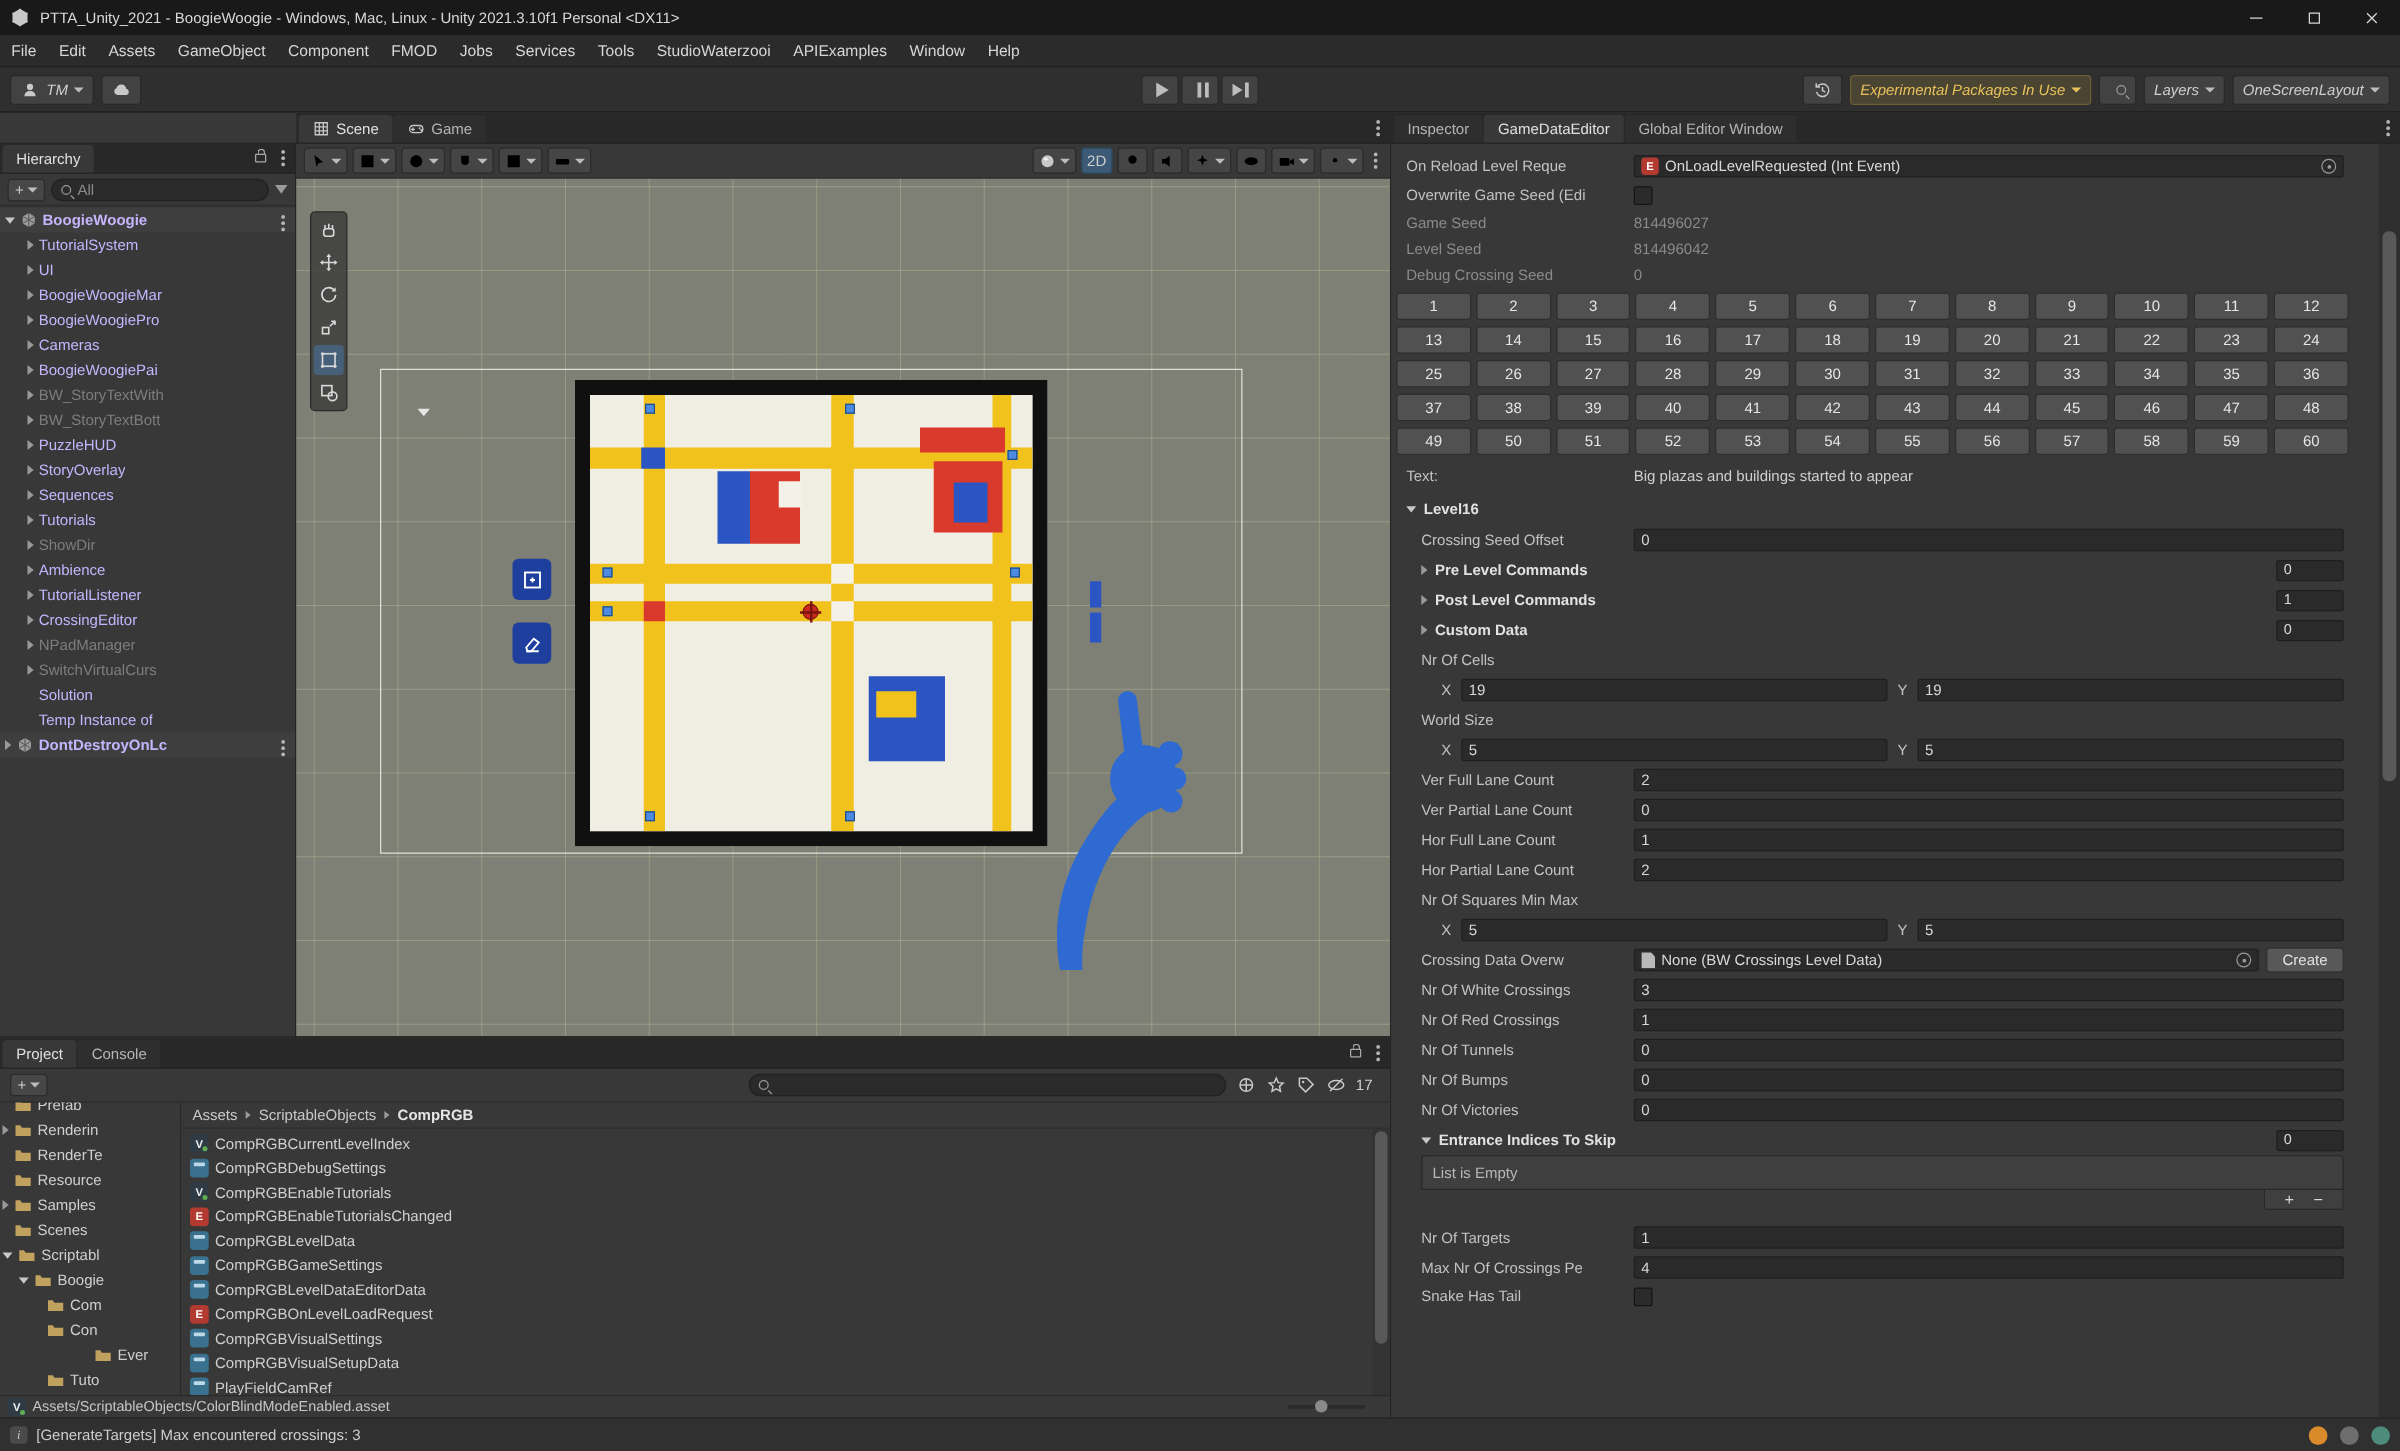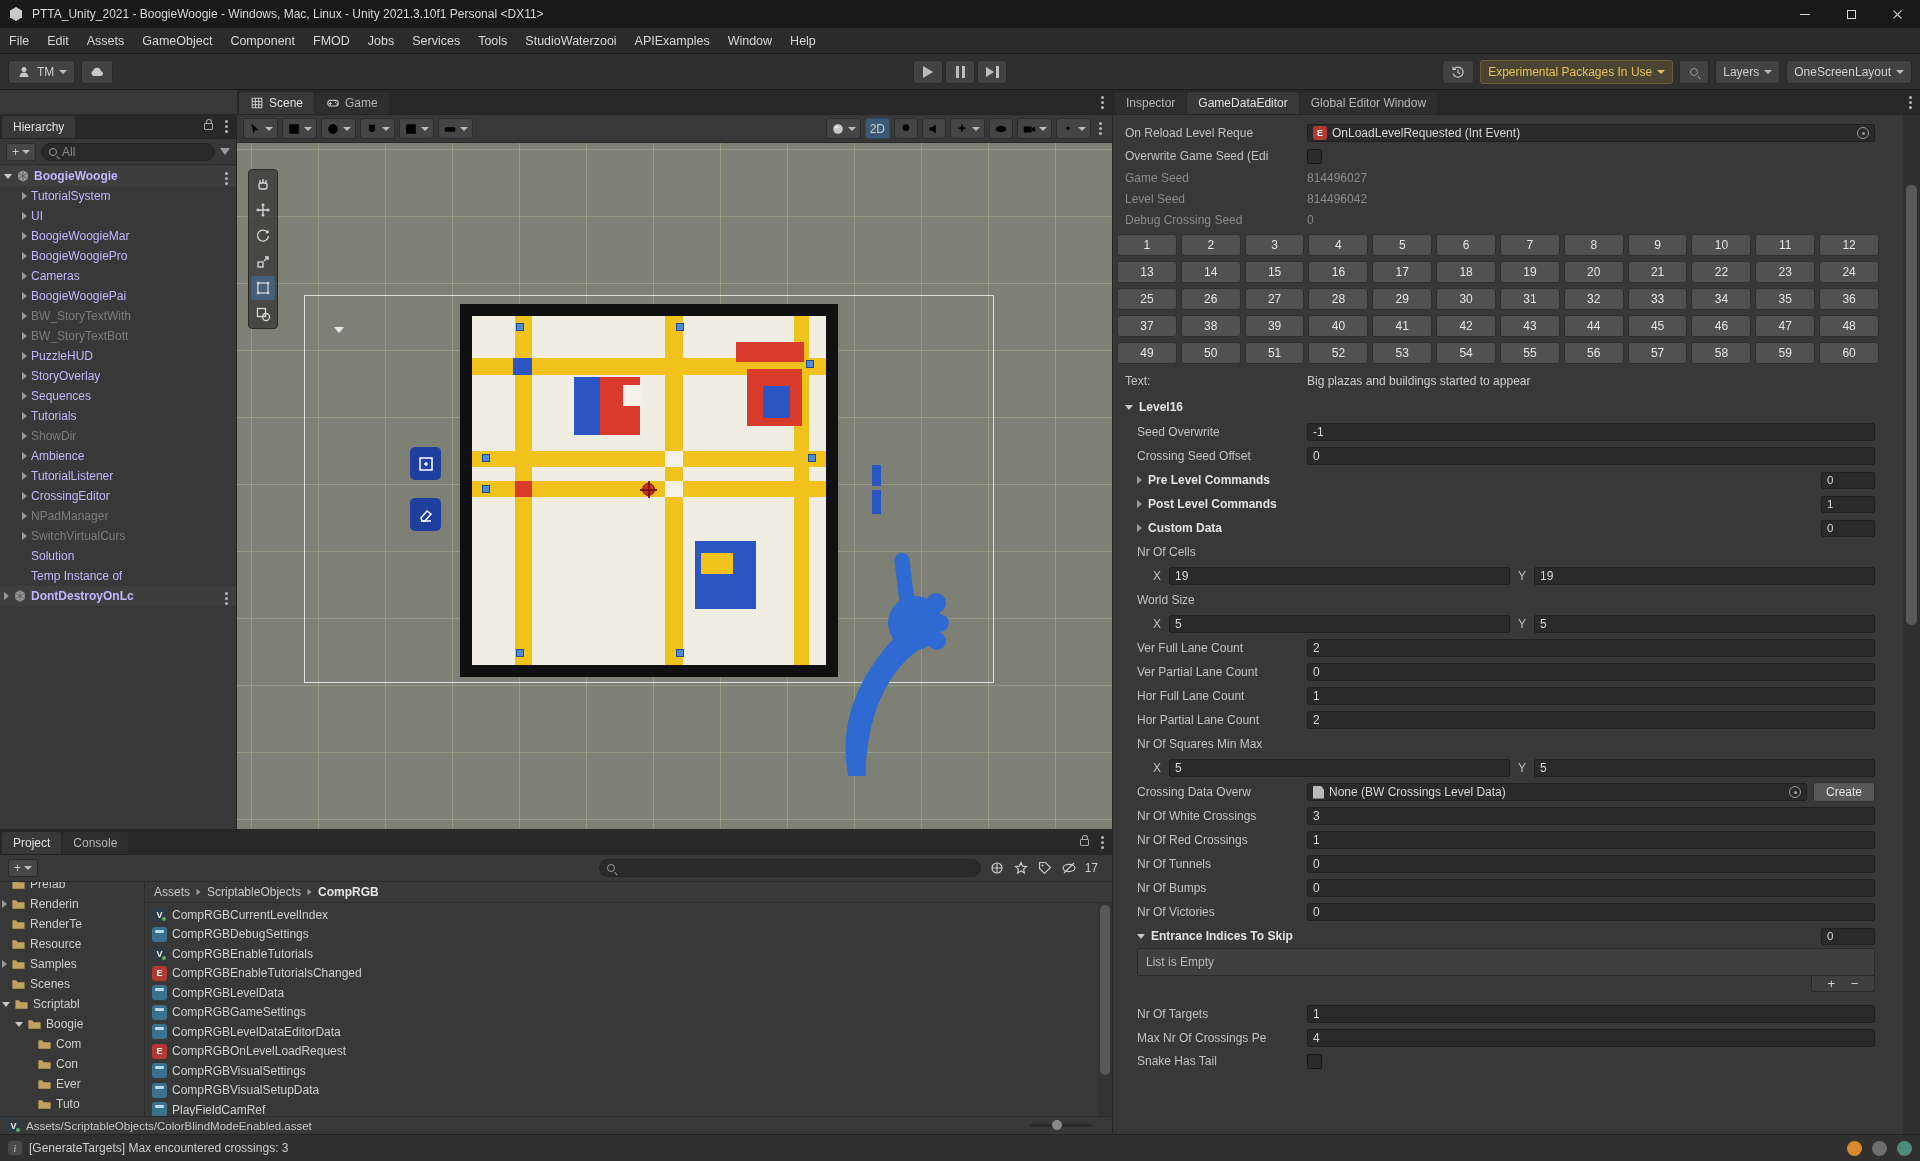--- a/index.html
+++ b/index.html
@@ -20,21 +20,21 @@
   .menubar{position:absolute;left:0;top:28px;width:1920px;height:26px;background:#2b2b2b;
     border-bottom:1px solid #1e1e1e;display:flex;align-items:stretch;font-size:12.5px;color:#d6d6d6;}
   .menu-item{padding:0 9px;display:flex;align-items:center;}
   
   .toolbar{position:absolute;left:0;top:54px;width:1920px;height:36px;background:#2f2f2f;
     border-bottom:1px solid #1c1c1c;display:flex;align-items:center;padding:0 8px;}
   .tb-left,.tb-right{display:flex;align-items:center;gap:6px;}
   .tb-right{margin-left:auto;}
   .tb-center{position:absolute;left:50%;top:6px;transform:translateX(-50%);display:flex;gap:2px;}
   .tb-btn{height:24px;min-width:30px;padding:0 7px;background:#424242;border:1px solid #292929;
-    border-radius:3px;display:flex;align-items:center;justify-content:center;gap:5px;color:#cfcfcf;}
+    border-radius:3px;display:flex;align-items:center;justify-content:flex-end;gap:5px;color:#cfcfcf;font-style:italic;}
   .tb-btn.warn{color:#e8c15a;background:#4a4433;border-color:#6b5d36;}
   .caret{width:0;height:0;border-left:4px solid transparent;border-right:4px solid transparent;border-top:4px solid #bdbdbd;}
   .warn .caret{border-top-color:#e8c15a;}
   .i-play{width:0;height:0;border-left:10px solid #bdbdbd;border-top:6px solid transparent;border-bottom:6px solid transparent;}
   .i-pause{display:flex;gap:3px;}.i-pause i{display:block;width:3px;height:12px;background:#bdbdbd;}
   .i-step{display:flex;align-items:center;gap:2px;}
   .i-step b{display:block;width:0;height:0;border-left:8px solid #bdbdbd;border-top:5px solid transparent;border-bottom:5px solid transparent;}
   .i-step i{display:block;width:3px;height:12px;background:#bdbdbd;}
   .icon16 svg{width:16px;height:16px;display:block;}
   .icon16 svg *, .sicon svg *{stroke:#c8c8c8;stroke-width:1.2;fill:none;}
@@ -770,21 +770,21 @@
       </div>
       <div class="prow" style="padding-left: 28px;">
         <span class="tri-space"></span>
         <span class="ficon">
           <svg viewBox="0 0 16 16" style="width:15px;height:15px;display:block;">
             <path d="M1.5 3.5h4l1.5 2h7.5v7H1.5z" fill="#c0a15e"></path>
           </svg>
         </span>
         <span>Con</span>
       </div>
-      <div class="prow" style="padding-left: 28px;">
+      <div class="prow" style="padding-left: 28px; margin-left: 38px;">
         <span class="tri-space"></span>
         <span class="ficon">
           <svg viewBox="0 0 16 16" style="width:15px;height:15px;display:block;">
             <path d="M1.5 3.5h4l1.5 2h7.5v7H1.5z" fill="#c0a15e"></path>
           </svg>
         </span>
         <span>Ever</span>
       </div>
       <div class="prow" style="padding-left: 28px;">
         <span class="tri-space"></span>
@@ -970,26 +970,20 @@
       </div>
       <div class="irow" style="height: 26px;">
         <span class="ilabel">Text:</span>
         <span class="ival">Big plazas and buildings started to appear</span>
       </div>
       <div class="irow" style="height: 26px;">
         <span class="tri-d" style="margin-right: 6px;"></span>
         <span class="ilabel bold">Level16</span>
       </div>
       <div class="irow">
-        <span class="ilabel" style="margin-left: 12px; width: 170px;">Seed Overwrite</span>
-        <div class="ifield">
-          <span class="txt">-1</span>
-        </div>
-      </div>
-      <div class="irow">
         <span class="ilabel" style="margin-left: 12px; width: 170px;">Crossing Seed Offset</span>
         <div class="ifield">
           <span class="txt">0</span>
         </div>
       </div>
       <div class="irow">
         <span class="tri-r" style="margin: 0px 6px 0px 12px;"></span>
         <span class="ilabel bold">Pre Level Commands</span>
         <div class="minibox">0</div>
       </div>

